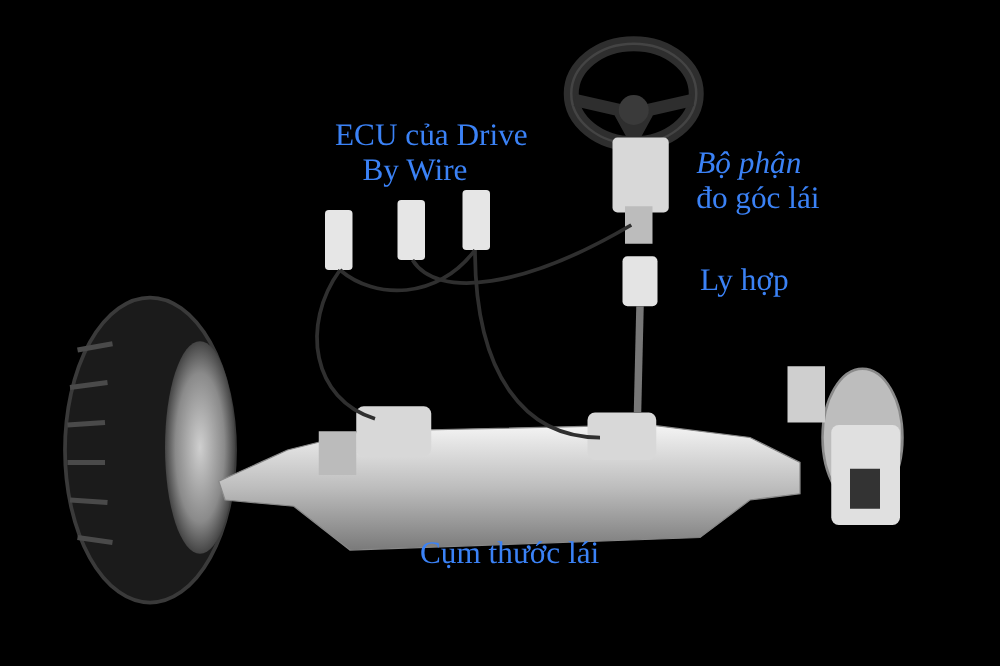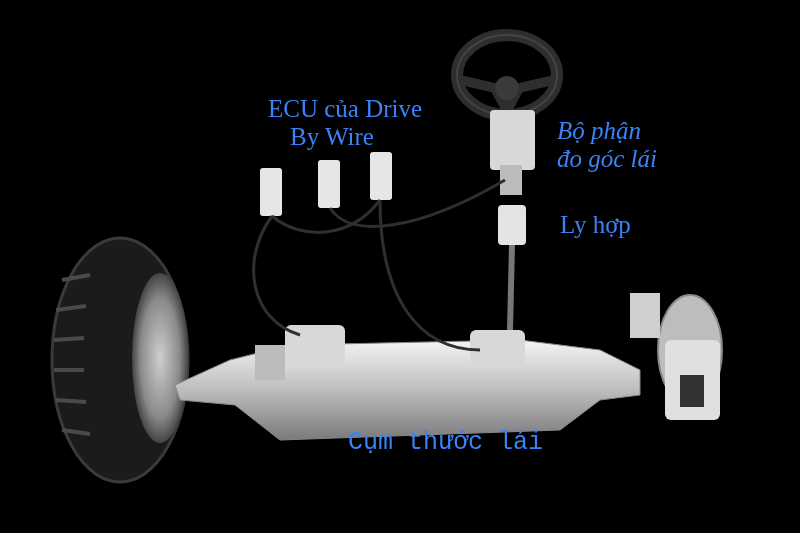--- a/index.html
+++ b/index.html
@@ -76,16 +76,16 @@
       <path d="M272 216 C 240 260, 250 320, 300 335"></path>
       <path d="M330 208 C 350 240, 420 230, 505 180"></path>
       <path d="M380 200 C 380 300, 420 350, 480 350"></path>
       <path d="M272 216 C 300 240, 350 240, 380 200"></path>
     </g>
   </svg>
 
   <div class="label" style="left:268px;top:96px;">ECU của Drive</div>
   <div class="label" style="left:268px;top:124px;margin-left:22px;">By Wire</div>
   <div class="label" style="left:557px;top:118px;font-style:italic;">Bộ phận</div>
-  <div class="label" style="left:557px;top:146px;font-style:italic;">đo góc lái</div>
+  <div class="label" style="left:557px;top:146px;">đo góc lái</div>
   <div class="label" style="left:560px;top:212px;">Ly hợp</div>
-  <div class="label" style="left:348px;top:430px;font-family:Liberation Mono, monospace;">Cụm thước lái</div>
+  <div class="label" style="left:336px;top:430px;">Cụm thước lái</div>
 </div>
 
 </body></html>

